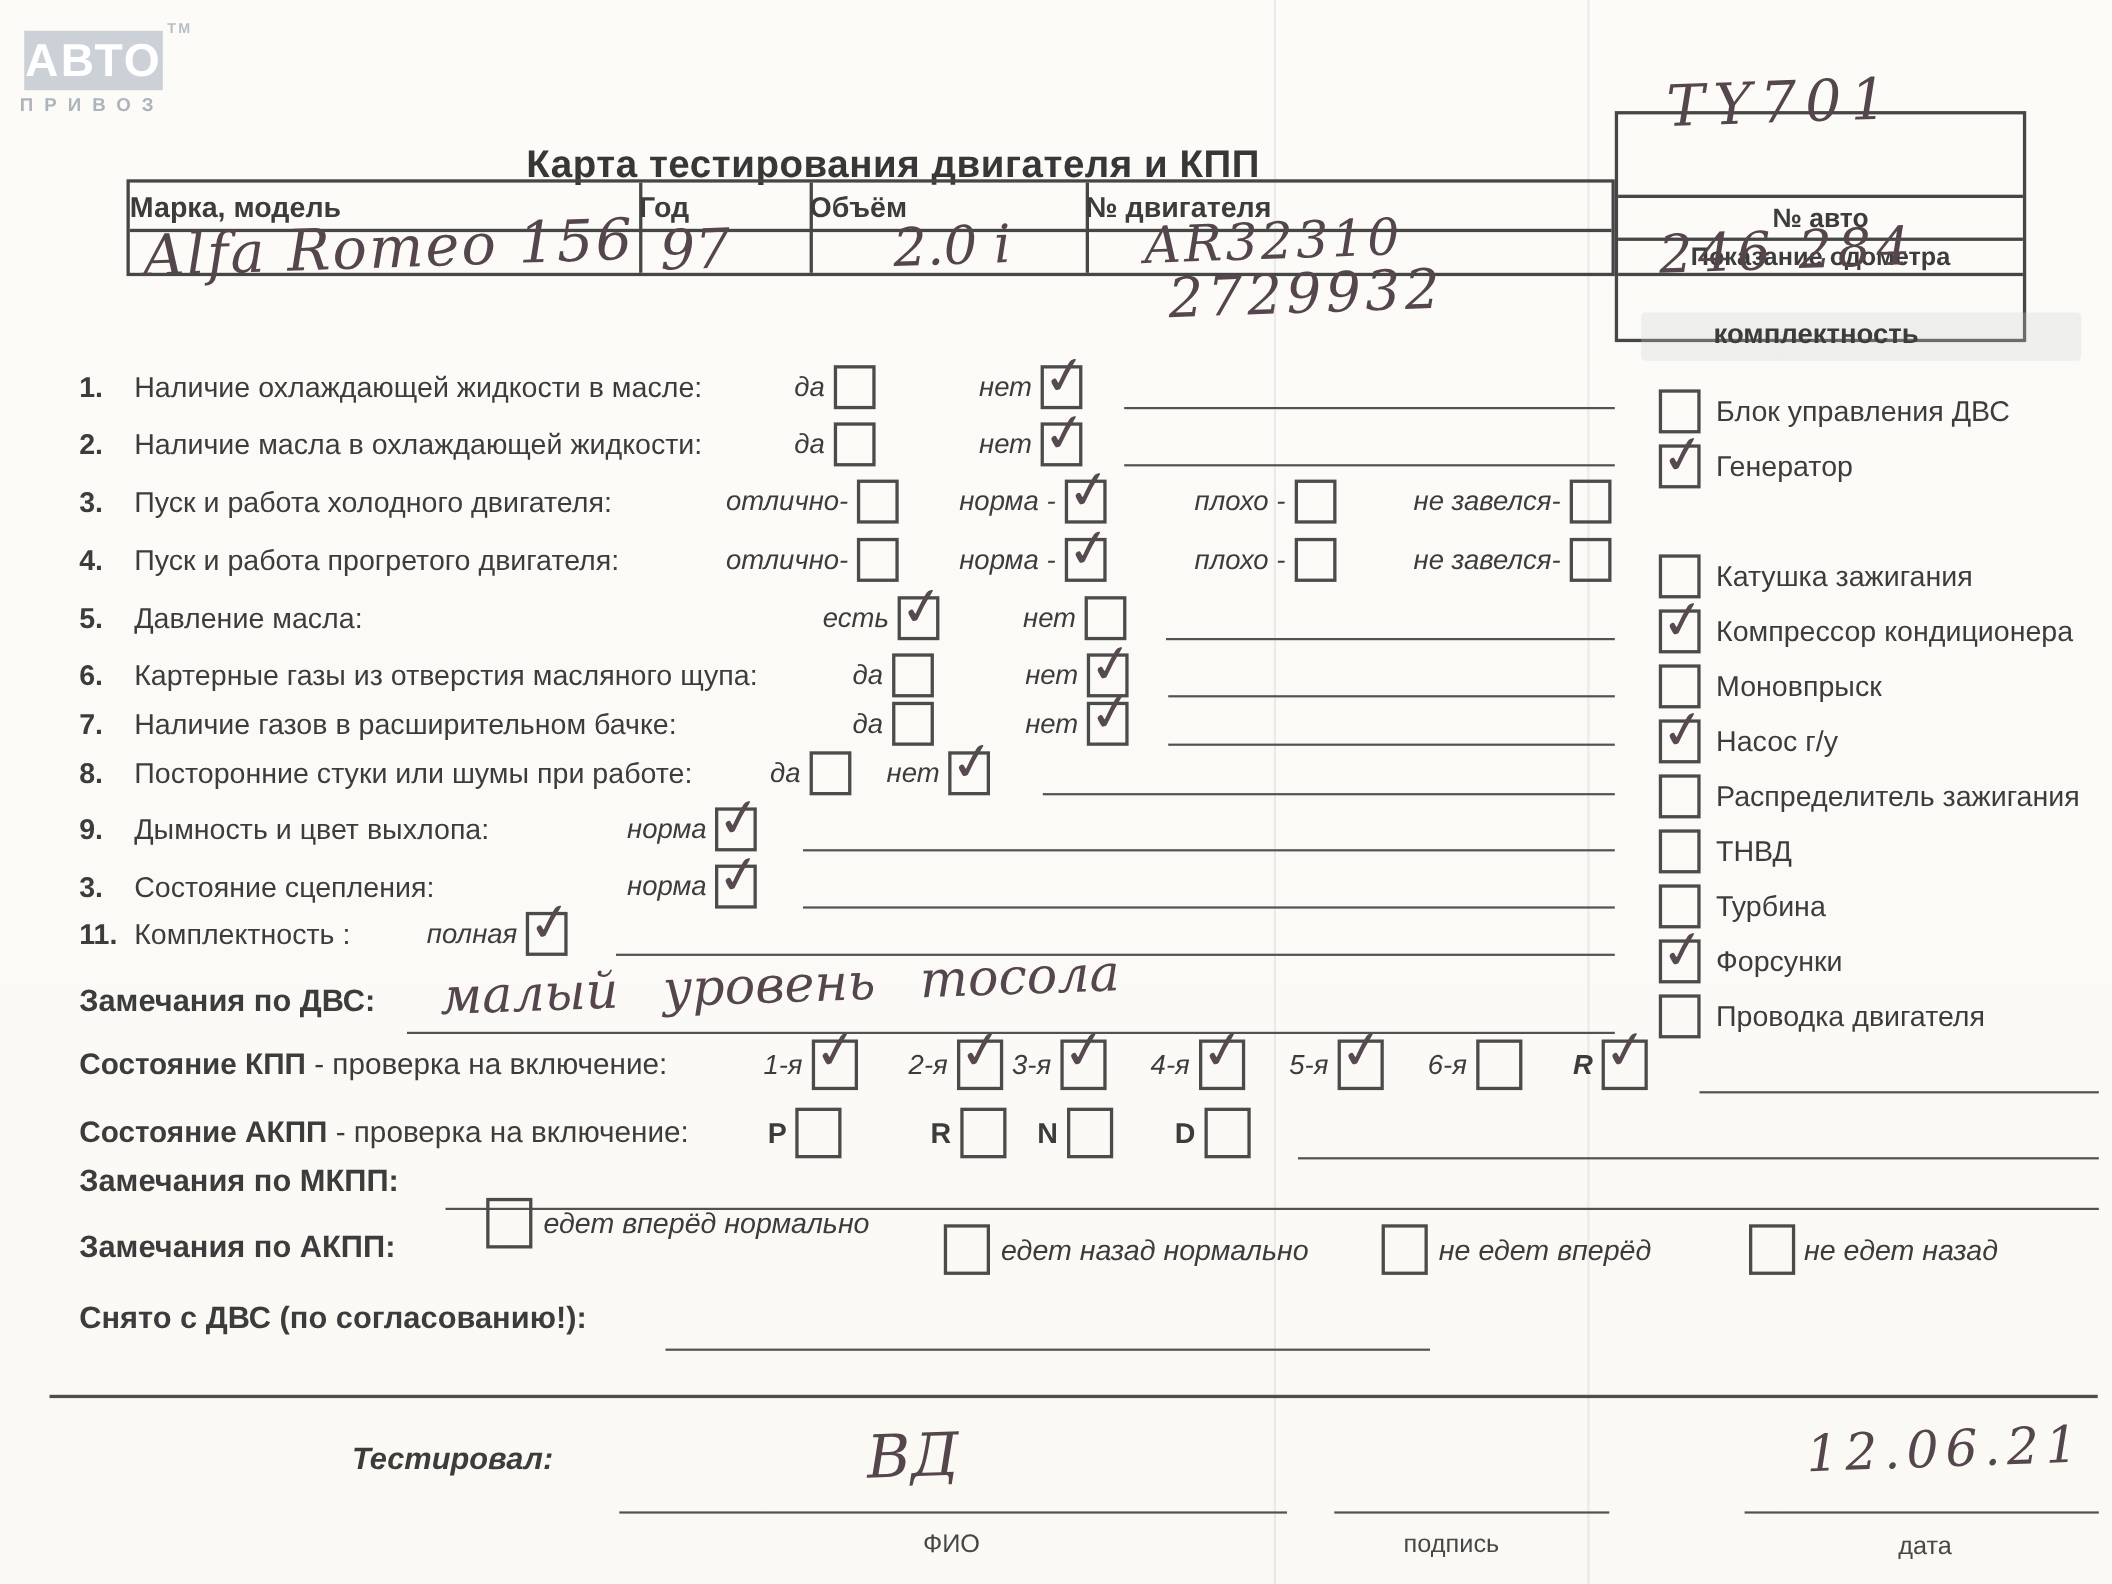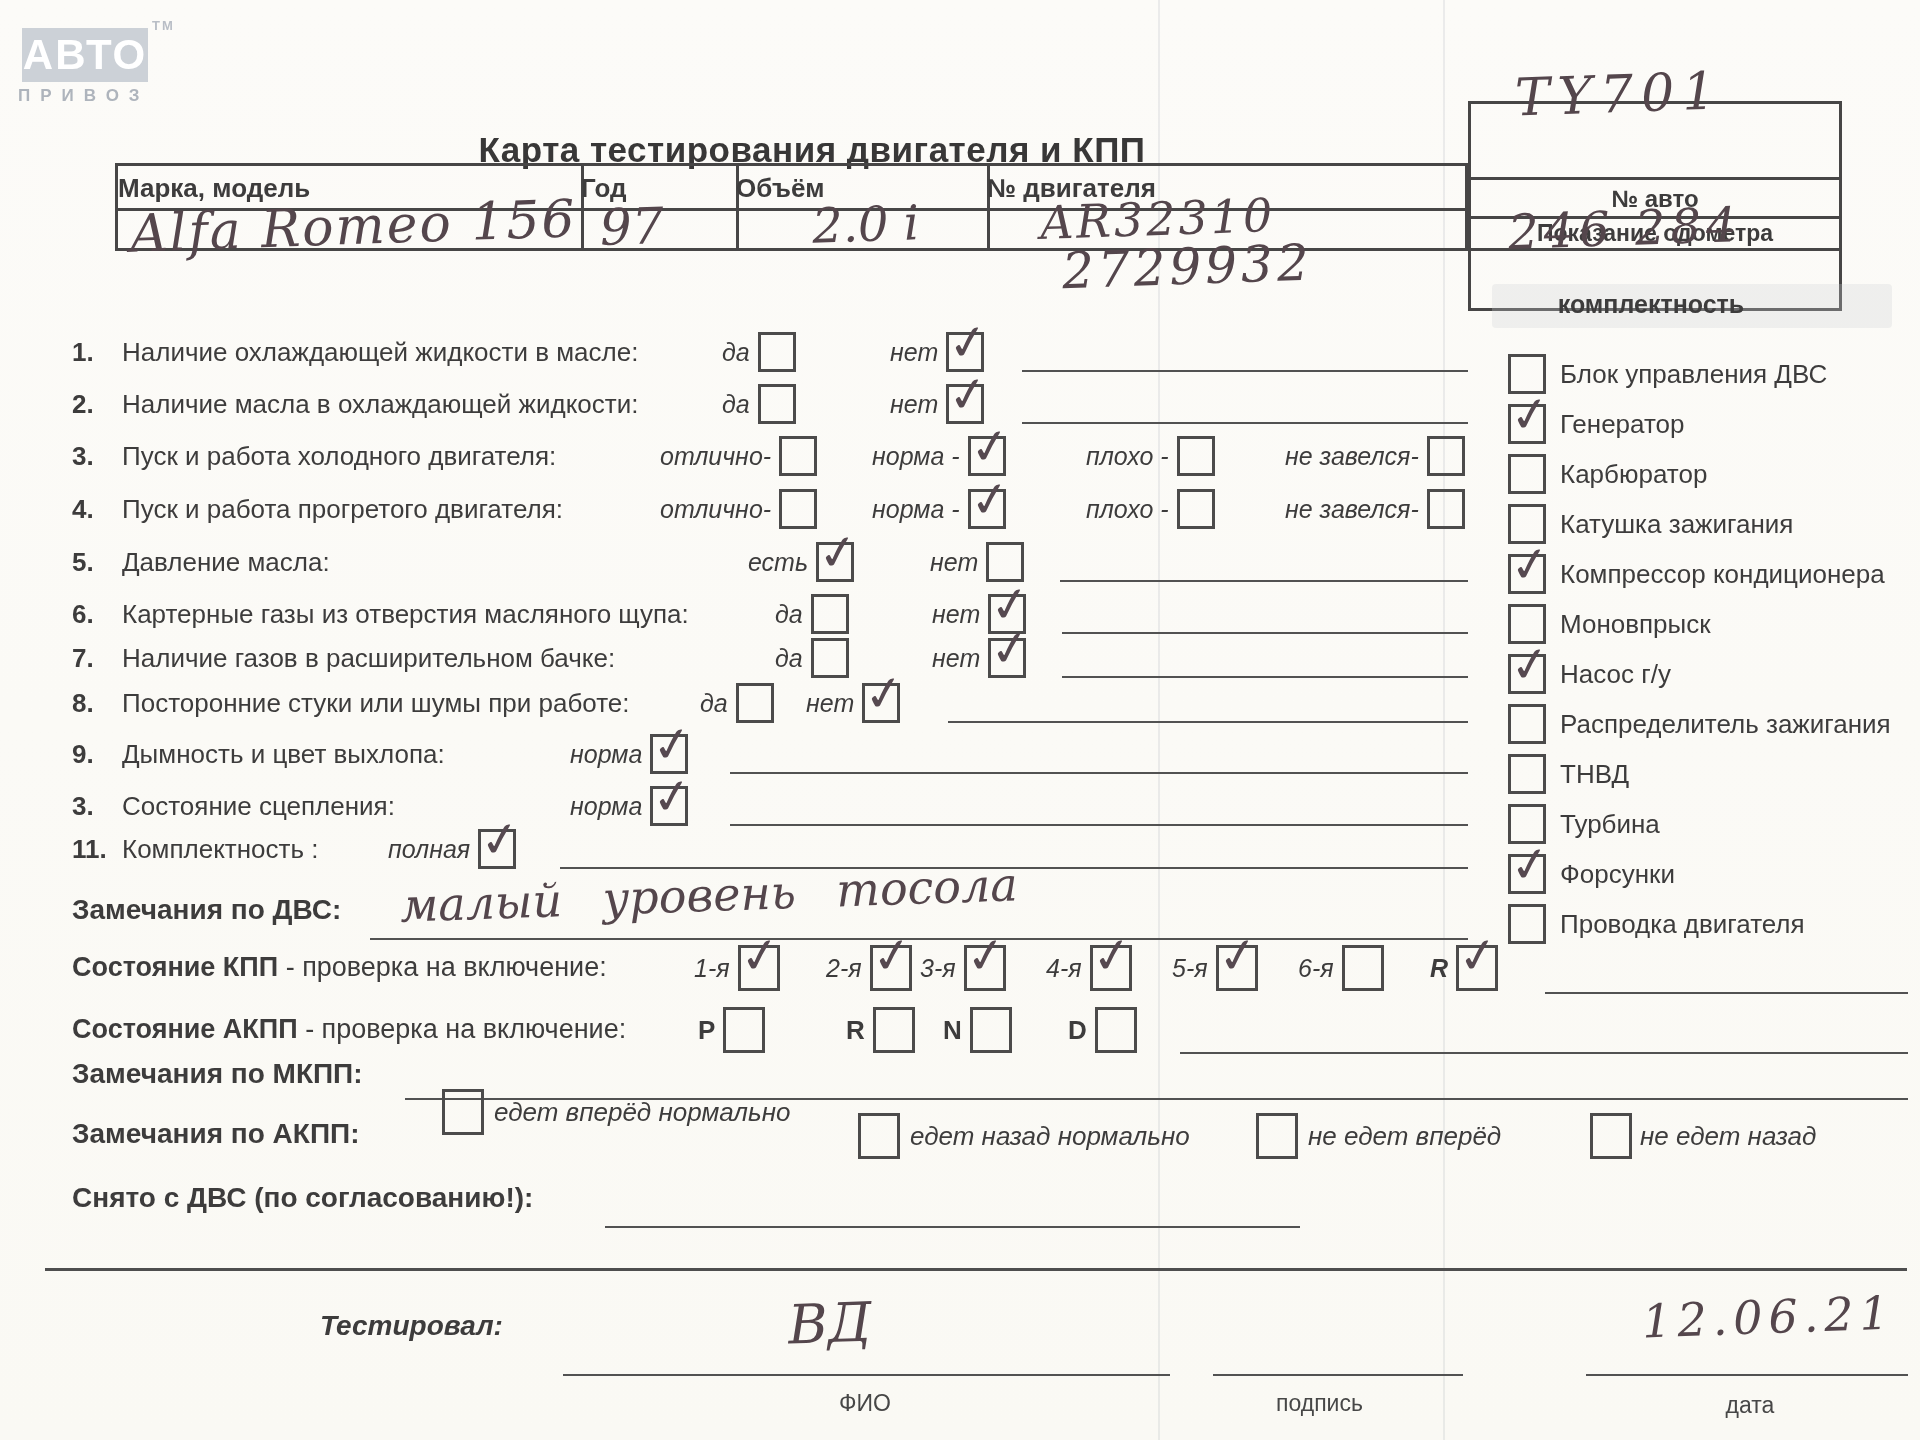--- a/index.html
+++ b/index.html
@@ -109,24 +109,20 @@
   <div class="smudge"></div>
   <div class="eq-header">комплектность</div>
 
   <div class="eq-item" style="top:352px">
     <span class="cb"></span>
     <span class="eq-label">Блок управления ДВС</span>
   </div>
   <div class="eq-item" style="top:402px">
     <span class="cb checked"></span>
     <span class="eq-label">Генератор</span>
-  </div>
-  <div class="eq-item" style="top:452px">
-    <span class="cb"></span>
-    <span class="eq-label">Карбюратор</span>
   </div>
   <div class="eq-item" style="top:502px">
     <span class="cb"></span>
     <span class="eq-label">Катушка зажигания</span>
   </div>
   <div class="eq-item" style="top:552px">
     <span class="cb checked"></span>
     <span class="eq-label">Компрессор кондиционера</span>
   </div>
   <div class="eq-item" style="top:602px">

